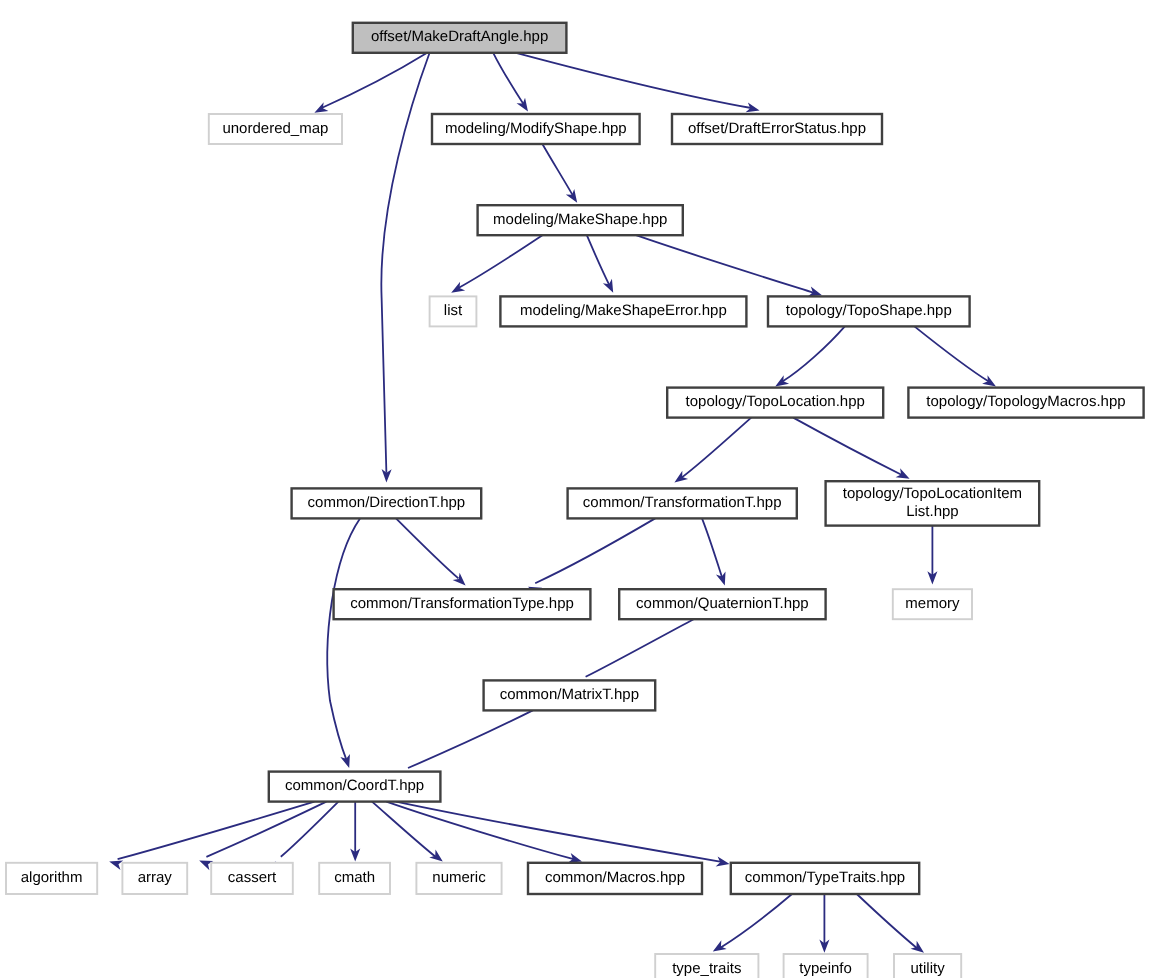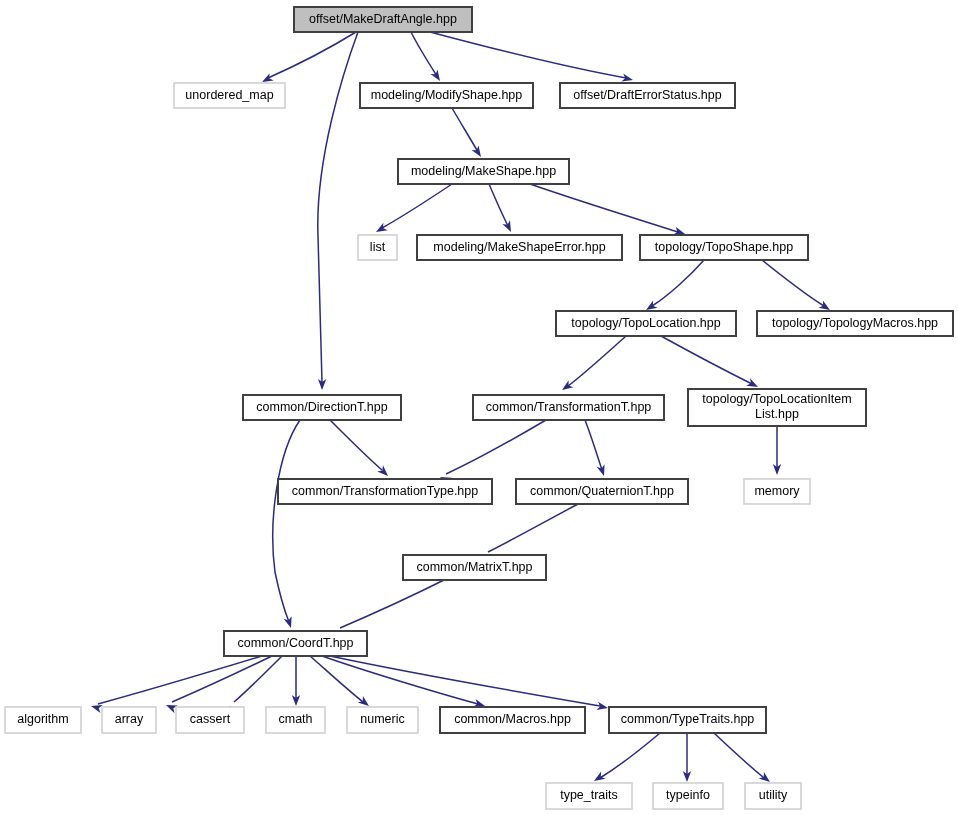--- a/index.html
+++ b/index.html
@@ -10,20 +10,21 @@
   body {
     width: 958px;
     height: 815px;
     font-family: "Liberation Sans", sans-serif;
     overflow: hidden;
   }
   #graph-root {
     position: relative;
     width: 958px;
     height: 700px;
+    margin-top: 12px;
   }
   svg#graph-svg {
     position: absolute;
     left: 0;
     top: 0;
     width: 958px;
     height: 815px;
     display: block;
   }
   .node-box {

